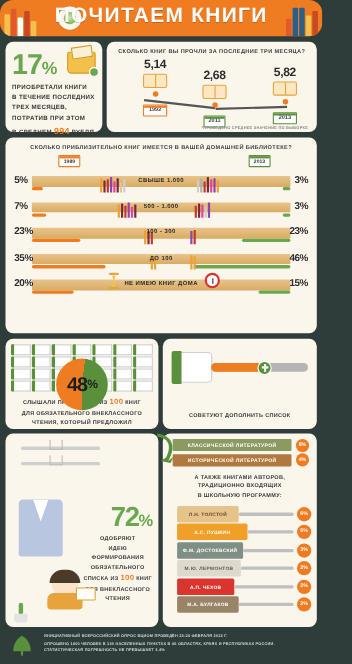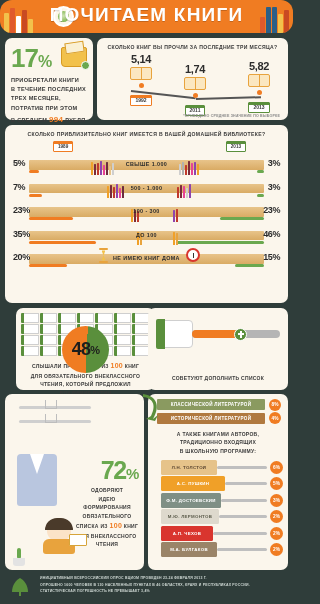--- a/index.html
+++ b/index.html
@@ -95,21 +95,21 @@
   .hourglass{position:absolute;left:88px;top:2px;width:9px;height:15px;z-index:3;}
   .hourglass i{position:absolute;left:0;width:9px;height:2.4px;background:#e8a33d;border-radius:1px;}
   .hourglass i.t{top:0;} .hourglass i.b{bottom:0;}
   .hourglass u{position:absolute;left:2.6px;top:2.4px;width:3.8px;height:10.2px;background:#f2c14b;
      clip-path:polygon(0 0,100% 0,52% 50%,100% 100%,0 100%,48% 50%);}
   .clock{position:absolute;right:82px;top:2px;width:14px;height:14px;border-radius:50%;
      background:#fff;border:2px solid #d9352e;z-index:3;}
   .clock:after{content:"";position:absolute;left:50%;top:3px;width:1.2px;height:5px;background:#333;}
 
   
-  #sec3-left { left:16px; top:308px; width:139px; height:82px; padding:5px; }
+  #sec3-left { left:5px; top:308px; width:139px; height:82px; padding:5px; }
   .bookgrid { display:grid; grid-template-columns:repeat(7,1fr); gap:1px 1px; }
   .gbook { height:10px; position:relative; }
   .gbook b{position:absolute;left:0;top:0;width:3px;height:10px;background:#5a8f3c;border-radius:1px 0 0 1px;display:block;}
   .gbook i{position:absolute;left:3px;top:0;right:0;height:10px;background:#fff;border:.7px solid #cfcfcf;border-left:none;display:block;}
   .pie48 { position:absolute; left:46px; top:18px; width:47px; height:47px; border-radius:50%;
      background:conic-gradient(from 180deg, #f07c22 0 52%, #5a8f3c 52% 100%); }
   .pie48 span{position:absolute; inset:0; display:flex; align-items:center; justify-content:center;
      font-size:18px; font-weight:bold; color:#1d1d1d; letter-spacing:-.8px;}
   .pie48 span em{font-size:11px;font-style:normal;}
   .cap { text-align:center; font-size:5px; font-weight:bold; color:#3a3a3a; line-height:1.7;
@@ -225,21 +225,21 @@
     <div class="lcline" style="left:27px;top:37px;width:65px;transform:rotate(6.5deg);transform-origin:left center;"></div>
     <div class="lcline" style="left:92px;top:44.5px;width:65px;transform:rotate(-1.6deg);transform-origin:left center;"></div>
 
     <div class="lc-col" style="left:16px;top:0;text-align:center;">
       <div class="lc-val">5,14</div>
       <div class="lc-book"></div>
       <div class="lc-dot"></div>
       <div class="lc-year y92">1992</div>
     </div>
     <div class="lc-col" style="left:70px;top:10px;">
-      <div class="lc-val">1,74</div>
+      <div class="lc-val">2,68</div>
       <div class="lc-book"></div>
       <div class="lc-dot"></div>
       <div class="lc-year">2011</div>
     </div>
     <div class="lc-col" style="left:134px;top:7px;">
       <div class="lc-val">5,82</div>
       <div class="lc-book"></div>
       <div class="lc-dot"></div>
       <div class="lc-year">2013</div>
     </div>

